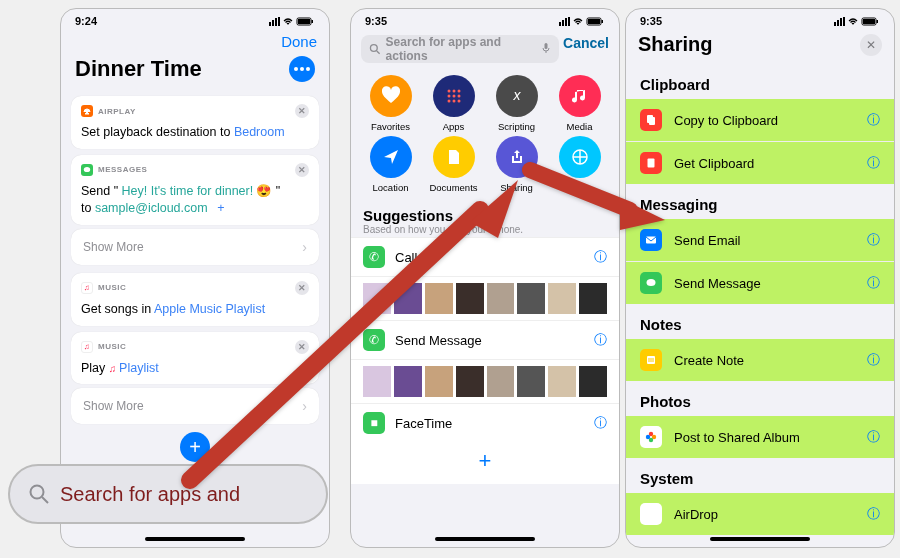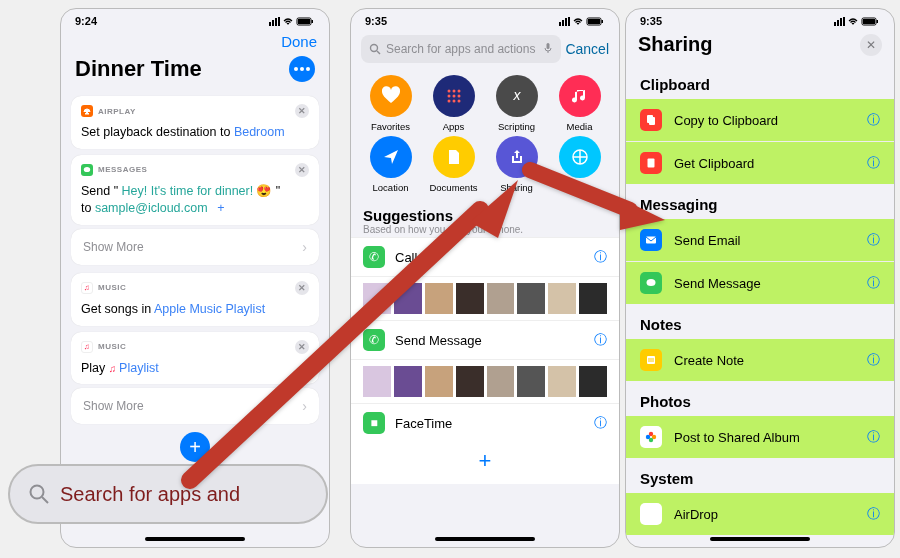--- a/index.html
+++ b/index.html
@@ -24,21 +24,21 @@
   .card-body { margin-top:6px; font-size:12.5px; line-height:1.35; }
   .blue { color:#3b82f6; }
   .teal { color:#26a69a; }
   .show-more { background:#fff; border-radius:10px; margin:-2px 10px 8px; padding:10px 12px; font-size:12px; color:#8e8e93; display:flex; align-items:center; justify-content:space-between; box-shadow:0 0 1px rgba(0,0,0,.15);}
   .add-btn { width:30px; height:30px; border-radius:15px; background:#007aff; color:#fff; margin: 6px auto 0; display:flex; align-items:center; justify-content:center; font-size:20px; font-weight:300;}
   .home-ind { width:100px; height:4px; background:#000; border-radius:2px; margin: 0 auto; position:absolute; bottom:6px; left:50%; transform:translateX(-50%);}
   
   .search-pill { position:absolute; left:8px; top:464px; width:320px; height:60px; background:#e5e5ea; border:2px solid #bbb; border-radius:30px; display:flex; align-items:center; padding:0 18px; color:#7f1d1d; font-size:20px; z-index:30; }
   .search-pill .mag { margin-right:10px; display:flex; }
   
-  .p2-nav { display:flex; padding:6px 10px 8px; gap:4px; align-items:center;}
+  .p2-nav { display:flex; padding:6px 10px 8px; gap:4px; align-items:flex-start;font-weight:bold;}
   .p2-search { flex:1; background:#e4e4e9; border-radius:8px; height:28px; display:flex; align-items:center; padding:0 8px; color:#8e8e93; font-size:12px; }
   .p2-search .mic { margin-left:auto; font-size:12px; }
   .cancel { color:#0369a1; font-size:14px; }
   .cat-grid { display:grid; grid-template-columns: repeat(4,1fr); gap:4px 0; padding: 4px 8px 8px; }
   .cat { display:flex; flex-direction:column; align-items:center; font-size:9.5px; color:#000; }
   .cat .circle { width:42px; height:42px; border-radius:21px; display:flex; align-items:center; justify-content:center; margin-bottom:4px; }
   .sugg-head { padding: 6px 12px 2px; }
   .sugg-head .t { font-size:15px; font-weight:700; }
   .sugg-head .s { font-size:10px; color:#8e8e93;}
   .sugg-row { display:flex; align-items:center; padding: 8px 12px; font-size:13px; background:#fff; border-top:1px solid #eee;}

